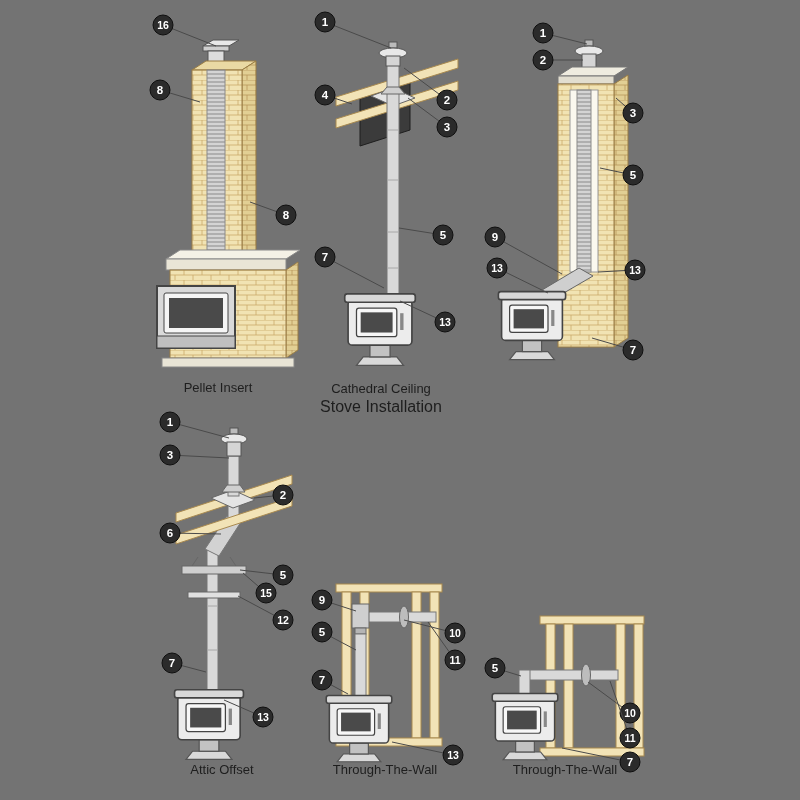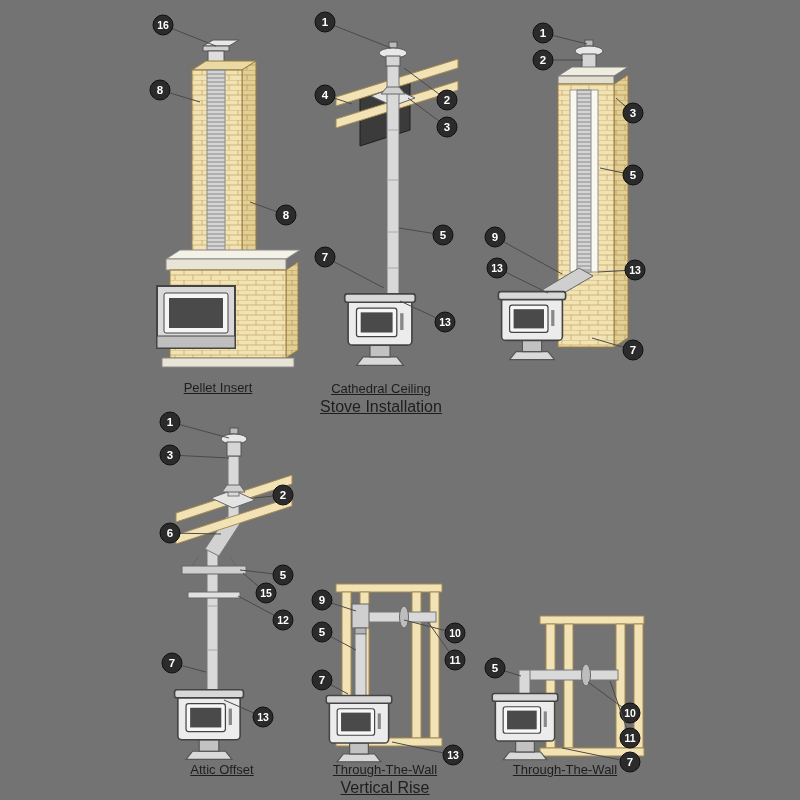--- a/index.html
+++ b/index.html
@@ -1,20 +1,20 @@
 <!DOCTYPE html>
 <html><head>
 <meta charset="utf-8">
 <style>
   html,body{margin:0;padding:0;background:#ffffff;}
   .stage{position:relative;width:800px;height:800px;background:#737373;
          font-family:"Liberation Sans",sans-serif;overflow:hidden;}
   .stage svg{position:absolute;left:0;top:0;}
   .caption{position:absolute;text-align:center;color:#1e1e1e;font-size:13px;line-height:1.2;}
-  .caption span{display:block;text-decoration:underline;}
+  .caption span{display:block;}
   .caption .l2{font-size:16px;}
   #cap1{left:118px;top:380px;width:200px;}
   #cap2{left:281px;top:381px;width:200px;}
   #cap3{left:468px;top:385px;width:200px;}
   #cap4{left:122px;top:762px;width:200px;}
   #cap5{left:285px;top:762px;width:200px;}
   #cap6{left:465px;top:762px;width:200px;}
 </style>
 </head>
 <body>
@@ -367,19 +367,18 @@
 </div>
 <div class="caption" id="cap2">
   <span class="l1">Cathedral Ceiling</span>
   <span class="l2">Stove Installation</span>
 </div>
 <div class="caption" id="cap4">
   <span class="l1">Attic Offset</span>
 </div>
 <div class="caption" id="cap5">
   <span class="l1">Through-The-Wall</span>
-  <span class="l2">Vertical Rise</span>
 </div>
 <div class="caption" id="cap6">
   <span class="l1">Through-The-Wall</span>
 </div>
 
 </div>
 
 </body></html>

